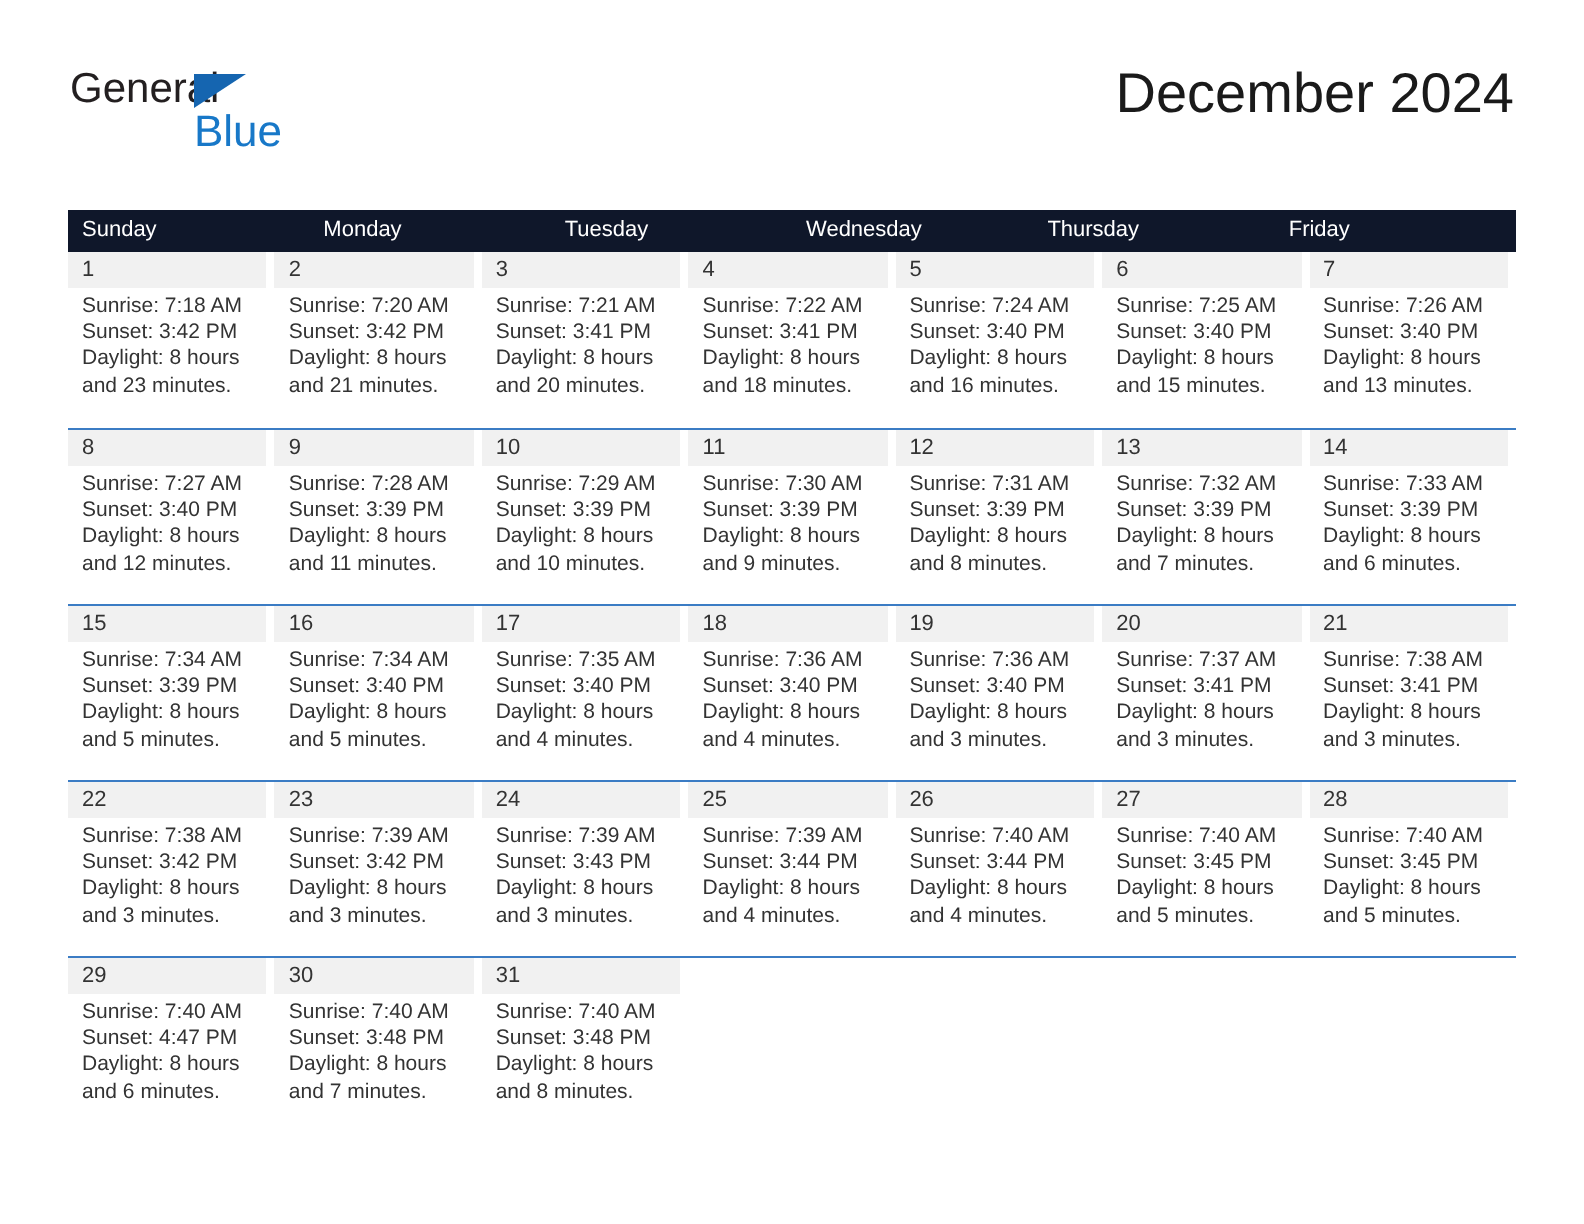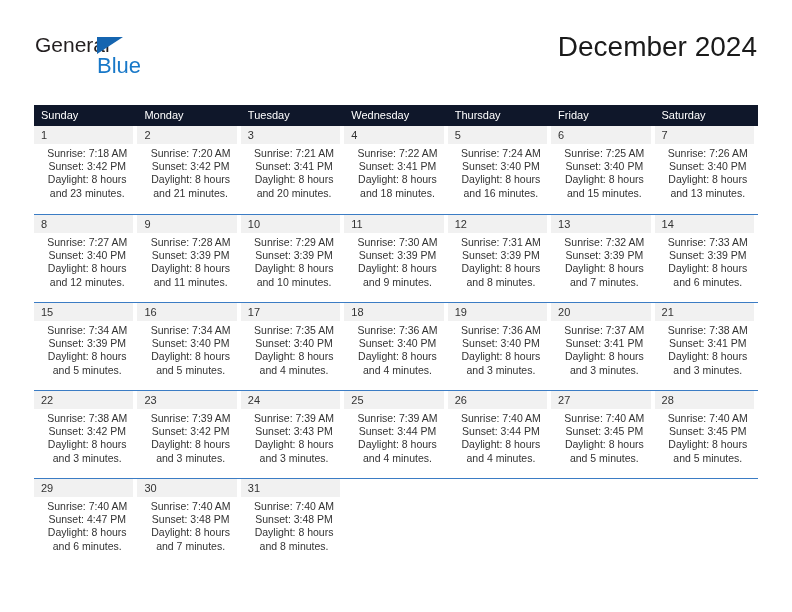--- a/index.html
+++ b/index.html
@@ -131,21 +131,20 @@
   }
   .cell.empty .daynum {
     background: transparent;
   }
   .cell .info {
     padding-left: 7px;
     padding-top: 3px;
     font-size: 10.5px;
     line-height: 13.2px;
     color: #333333;
-    text-align: center;
   }
   .cell .info div {
     white-space: nowrap;
   }
 </style>
 </head>
 <body>
 
 <div class="page">
 
@@ -161,21 +160,20 @@
   </div>
 
   <div class="calendar">
     <div class="weekheader">
         <div class="dayname">Sunday</div>
         <div class="dayname">Monday</div>
         <div class="dayname">Tuesday</div>
         <div class="dayname">Wednesday</div>
         <div class="dayname">Thursday</div>
         <div class="dayname">Friday</div>
-        <div class="dayname">Saturday</div>
       </div>
     <div id="weeks-container">
         <div class="week first">
           <div class="cell">
             <div class="daynum">1</div>
             <div class="info">
               <div>Sunrise: 7:18 AM</div>
               <div>Sunset: 3:42 PM</div>
               <div>Daylight: 8 hours</div>
               <div>and 23 minutes.</div>

